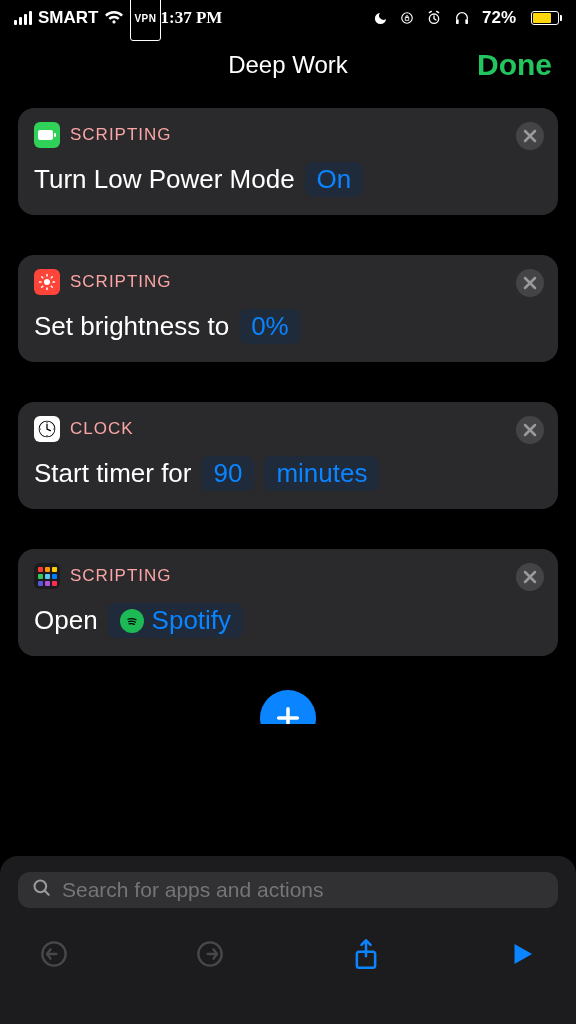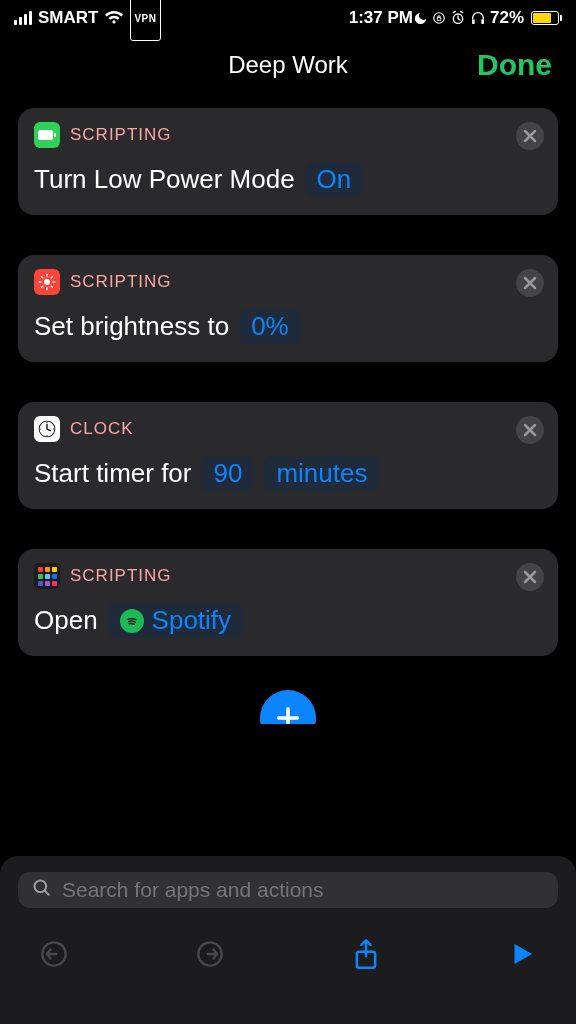--- a/index.html
+++ b/index.html
@@ -1,22 +1,22 @@
 <!DOCTYPE html>
 <html><head>
 <meta charset="utf-8">
 <style>
   * { margin: 0; padding: 0; box-sizing: border-box; }
   html, body { width: 576px; height: 1024px; background: #000; font-family: -apple-system, "Helvetica Neue", Arial, sans-serif; color: #fff; overflow: hidden; }
 
   
   .status-bar { display: flex; align-items: center; height: 36px; padding: 0 14px; font-size: 17px; font-weight: 600; }
   .status-left { display: flex; align-items: center; gap: 6px; }
-  .status-center { flex: 1; text-align: right; }
-  .status-right { display: flex; align-items: center; gap: 4px; }
+  .status-center { flex: 1; text-align: left; font-family: Liberation Serif, serif; }
+  .status-right { display: flex; align-items: center; gap: 12px; }
   .sig-bars { display: flex; align-items: flex-end; gap: 2px; }
   .sig-bars span { width: 3px; background: #fff; border-radius: 1px; }
   .sig-bars span:nth-child(1){height:5px}.sig-bars span:nth-child(2){height:8px}.sig-bars span:nth-child(3){height:11px}.sig-bars span:nth-child(4){height:14px}
   .vpn-box { border: 1.5px solid #fff; border-radius: 3px; font-size: 10px; padding: 16px 3px; font-weight: 700; letter-spacing: .5px; }
   .battery { display: flex; align-items: center; }
   .battery-body { width: 28px; height: 14px; border: 1.5px solid #fff; border-radius: 3px; position: relative; margin-left: 3px; }
   .battery-fill { position: absolute; left: 1px; top: 1px; bottom: 1px; width: 68%; background: #ffd60a; border-radius: 1px; }
   .battery-cap { width: 2px; height: 6px; background: #fff; border-radius: 0 1px 1px 0; margin-left: 1px; }
   .ico { display: inline-flex; }
 

